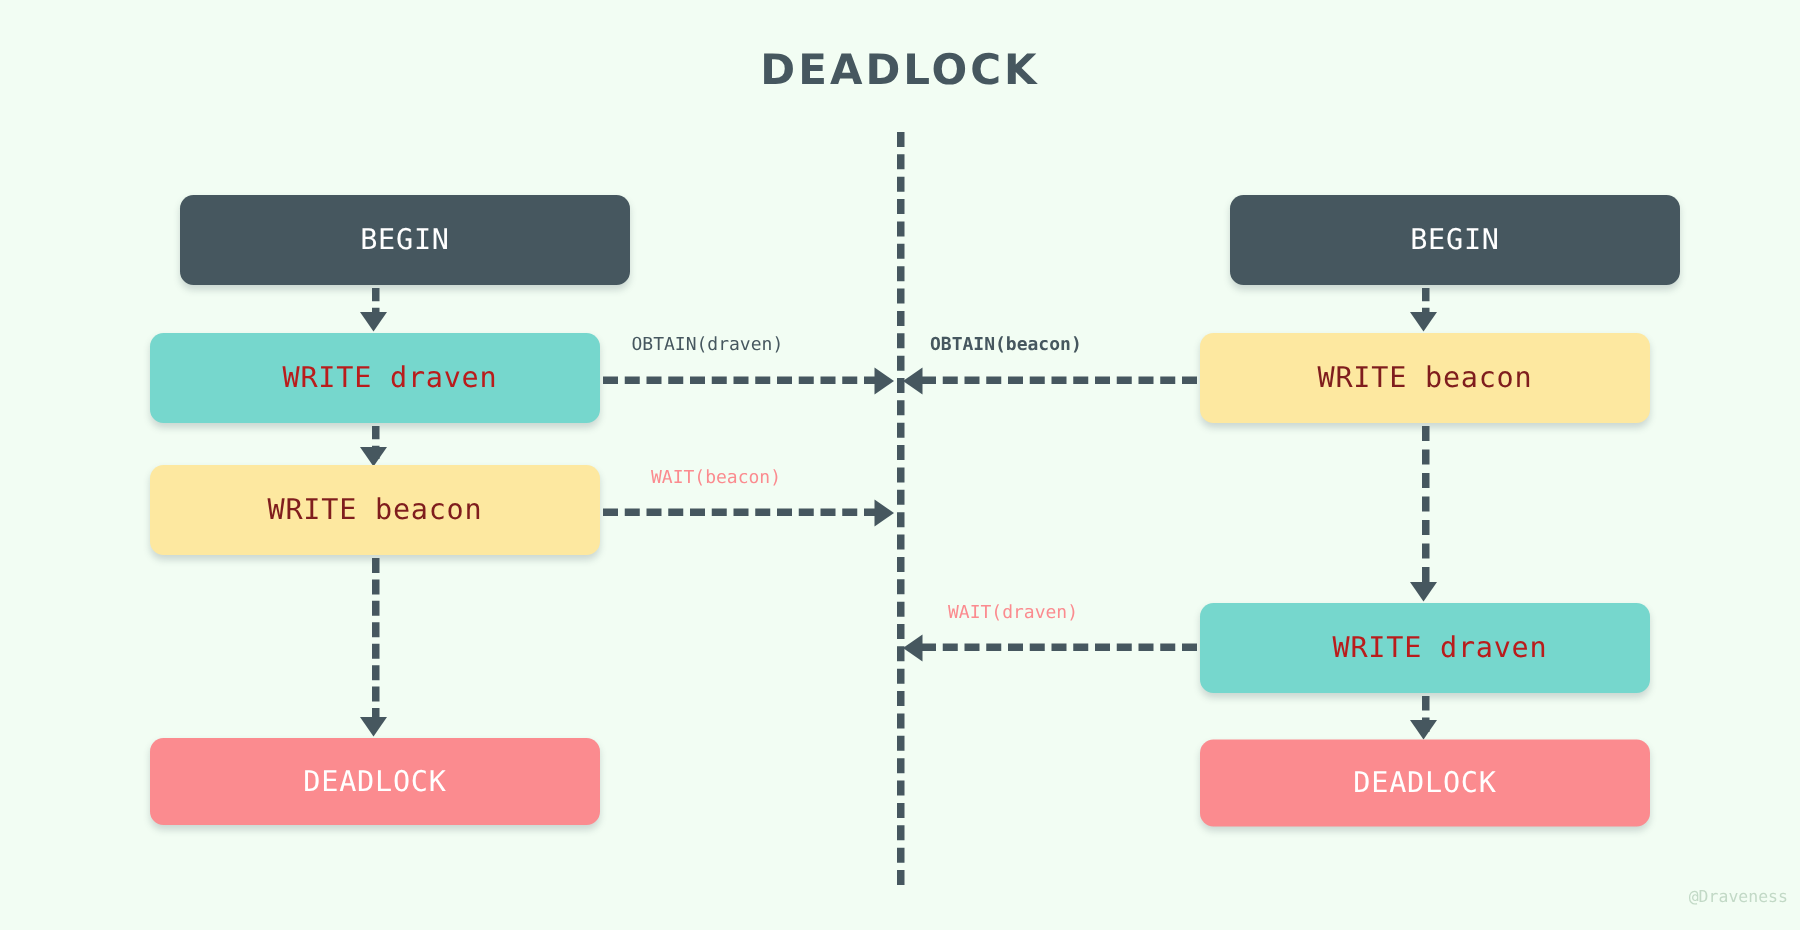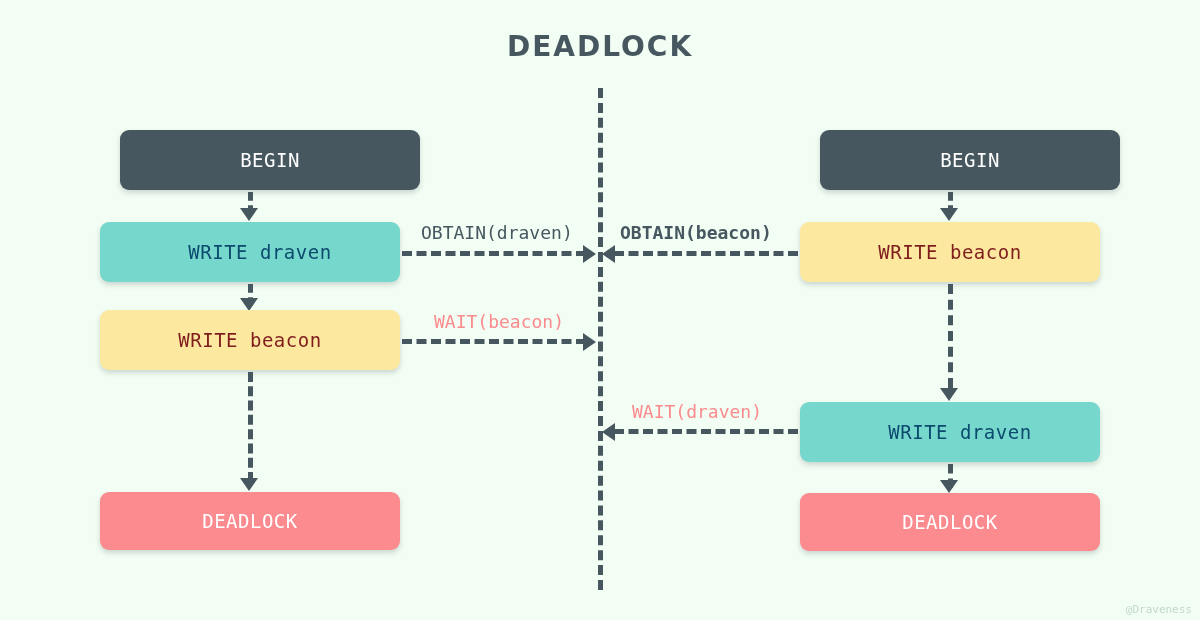--- a/index.html
+++ b/index.html
@@ -36,21 +36,21 @@
     box-sizing: border-box;
     border-radius: 9px;
     display: flex;
     align-items: center;
     justify-content: center;
     font-size: 19px;
     letter-spacing: 0.5px;
     box-shadow: 0 3px 5px rgba(70,87,95,0.22);
   }
   .node.dark   { background: #46575f; color: #ffffff; margin-left: 20px; }
-  .node.teal   { background: #76d7cd; color: #0c4a6e; padding-left: 20px; }
+  .node.teal   { background: #76d7cd; color: #b91c1c; padding-left: 20px; }
   .node.yellow { background: #fde8a0; color: #7f1d1d; }
   .node.salmon { background: #fb8b8f; color: #ffffff; }
 
   .divider {
     position: absolute;
     width: 0;
     border-left: 5px dashed #46575f;
   }
   
   .vconn {
@@ -83,30 +83,30 @@
   .harrow-left {
     position: absolute;
     width: 0;
     height: 0;
     border-top: 9px solid transparent;
     border-bottom: 9px solid transparent;
     border-right: 13px solid #46575f;
   }
   .edge-label {
     position: absolute;
-    font-size: 18px;
+    font-size: 12px;
     white-space: nowrap;
     letter-spacing: 0;
   }
   .edge-label.dark { color: #46575f; }
   .edge-label.pink { color: #fb8b8f; text-align: center; }
   .watermark {
     position: absolute;
     right: 8px;
-    bottom: 4px;
+    bottom: 16px;
     font-family: "DejaVu Sans Mono", "Liberation Mono", monospace;
     font-size: 11px;
     color: #c2d9c6;
   }
 </style>
 </head>
 <body>
 
 <div id="diagram">
 

